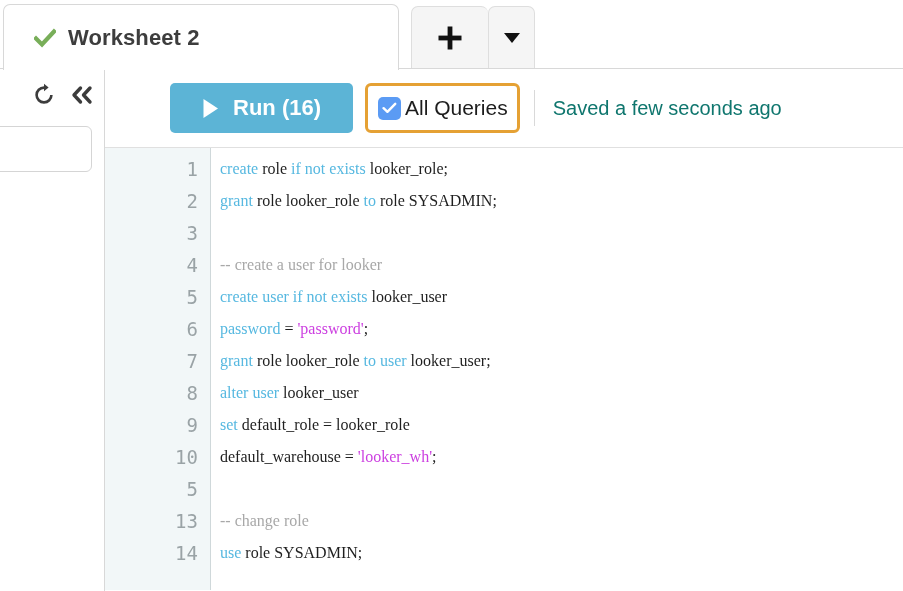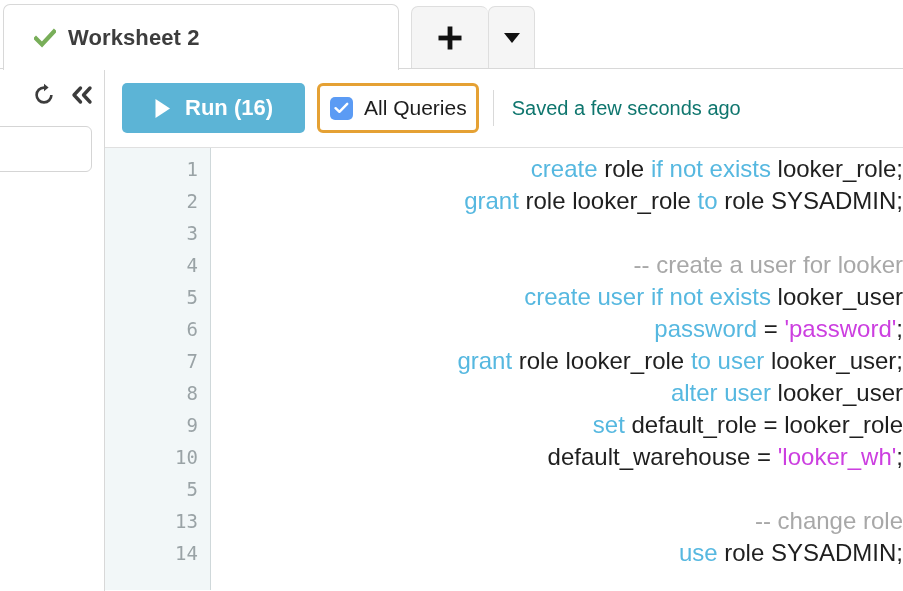--- a/index.html
+++ b/index.html
@@ -165,37 +165,38 @@
     color: #ffffff;
     font-family: "Liberation Sans", sans-serif;
     font-size: 22px;
     font-weight: bold;
     display: flex;
     align-items: center;
     justify-content: center;
     gap: 14px;
     padding: 0 20px;
     cursor: pointer;
+    margin-left: 48px;
   }
   .play-icon {
     display: block;
     width: 17px; height: 21px;
   }
   .allq-wrap {
     position: relative;
     margin-left: 12px;
     height: 50px;
     box-sizing: border-box;
     border: 3px solid #e5a134;
     border-radius: 6px;
     background: #ffffff;
     display: flex;
     align-items: center;
     padding: 0 9px 0 10px;
-    gap: 11px;
+    gap: 4px;
     cursor: pointer;
   }
   .allq-box {
     width: 23px; height: 23px;
     border-radius: 5px;
     background: #5b9bf4;
     display: flex;
     align-items: center;
     justify-content: center;
     flex: none;
@@ -247,24 +248,23 @@
     flex: 1;
     padding-top: 5px;
     padding-left: 9px;
     box-sizing: border-box;
     overflow: hidden;
   }
   .code .line {
     height: 32px;
     line-height: 32px;
     white-space: pre;
-    font-family: Liberation Sans, sans-serif;
-    font-size: 24px;
+    font-family: Liberation Serif, serif;
+    font-size: 16px;
     color: #1f1f1f;
-    text-align: right;
   }
   .kw   { color: #56b8e0; }
   .str  { color: #cc3fe0; }
   .cmt  { color: #a8a8a8; }
   .pln  { color: #1f1f1f; }
 </style>
 </head>
 <body>
 
 <div class="app">

